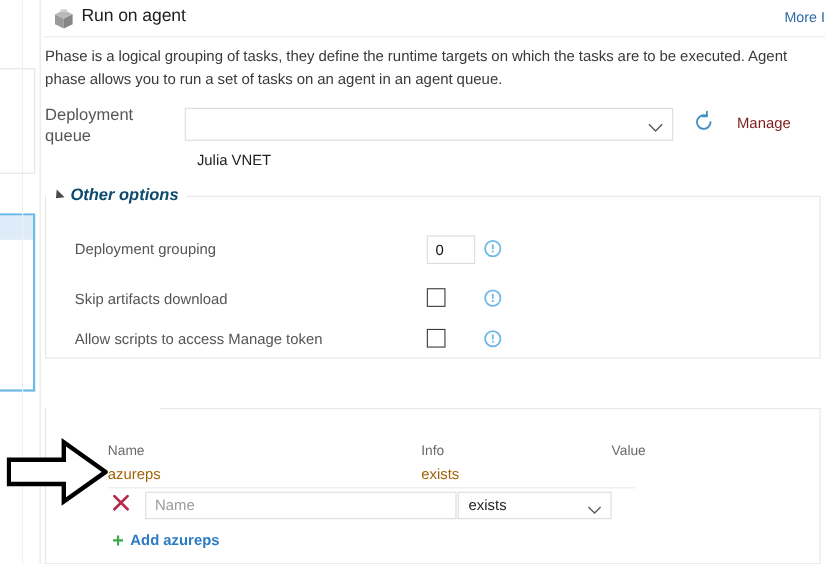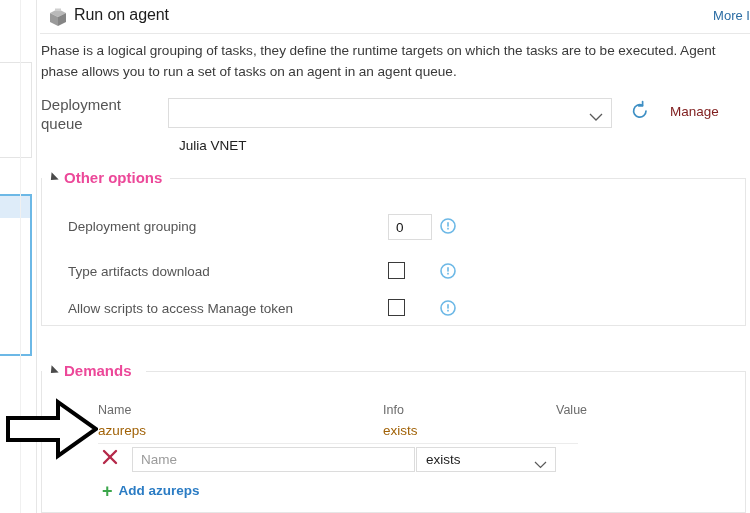--- a/index.html
+++ b/index.html
@@ -189,22 +189,23 @@
     width: 0; height: 0;
     border-left: 5px solid transparent;
     border-right: 5px solid transparent;
     border-top: 6px solid #4a4a4a;
     transform: rotate(45deg);
     margin-top: 1px;
   }
   .legend-text {
     font-size: 15px;
     font-weight: bold;
-    color: #ec4899;
-    white-space: nowrap;
+    color: #0c4a6e;
+    white-space: nowrap;
+    font-style: italic;
   }
 
   
   #group-other-options { top: 178px; height: 148px; }
   #group-demands { top: 371px; height: 142px; }
 
   
   .opt-row {
     position: absolute;
     left: 26px;
@@ -394,21 +395,21 @@
       <span class="info-icon">
         <svg viewBox="0 0 16 16" width="16" height="16">
           <circle cx="8" cy="8" r="7" fill="none" stroke="#6cb8e6" stroke-width="1.6"></circle>
           <rect x="7.2" y="4.2" width="1.6" height="4.4" fill="#6cb8e6"></rect>
           <rect x="7.2" y="9.8" width="1.6" height="1.7" fill="#6cb8e6"></rect>
         </svg>
       </span>
     </div>
 
     <div class="opt-row" style="top:85px;">
-      <span class="opt-label">Type artifacts download</span>
+      <span class="opt-label">Skip artifacts download</span>
       <span class="checkbox"></span>
       <span class="info-icon">
         <svg viewBox="0 0 16 16" width="16" height="16">
           <circle cx="8" cy="8" r="7" fill="none" stroke="#6cb8e6" stroke-width="1.6"></circle>
           <rect x="7.2" y="4.2" width="1.6" height="4.4" fill="#6cb8e6"></rect>
           <rect x="7.2" y="9.8" width="1.6" height="1.7" fill="#6cb8e6"></rect>
         </svg>
       </span>
     </div>
 
@@ -420,24 +421,20 @@
           <circle cx="8" cy="8" r="7" fill="none" stroke="#6cb8e6" stroke-width="1.6"></circle>
           <rect x="7.2" y="4.2" width="1.6" height="4.4" fill="#6cb8e6"></rect>
           <rect x="7.2" y="9.8" width="1.6" height="1.7" fill="#6cb8e6"></rect>
         </svg>
       </span>
     </div>
   </div>
 
   <div class="group" id="group-demands">
     <div class="group-top-line-right" style="left:104px; right:0;"></div>
-    <div class="group-legend">
-      <span class="legend-caret"></span>
-      <span class="legend-text">Demands</span>
-    </div>
   </div>
 
   <span class="dm-head" style="left:60px; top:403px;">Name</span>
   <span class="dm-head" style="left:345px; top:403px;">Info</span>
   <span class="dm-head" style="left:482px; top:403px;margin-left:36px;">Value</span>
 
   <span class="dm-cell" style="left:60px; top:423px;">azureps</span>
   <span class="dm-cell" style="left:345px; top:423px;">exists</span>
 
   <div id="dm-row-divider"></div>

